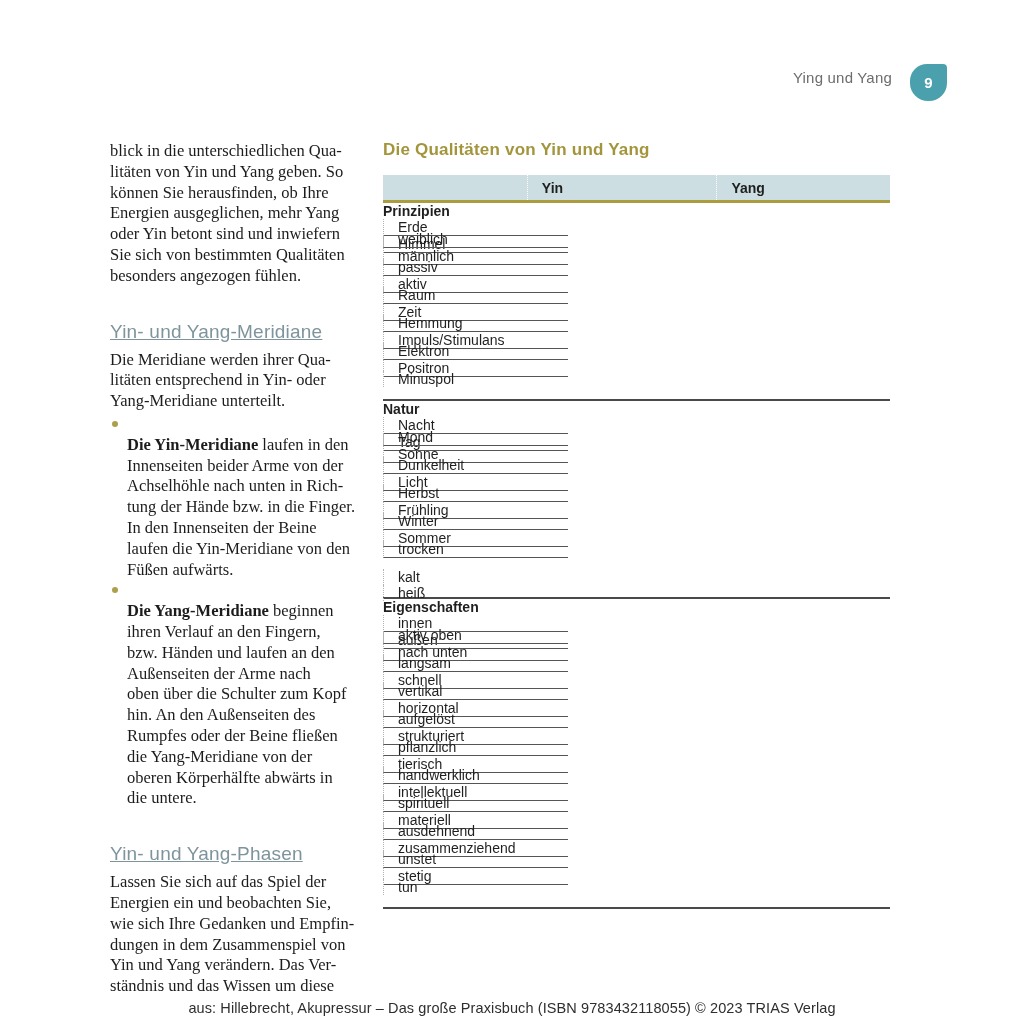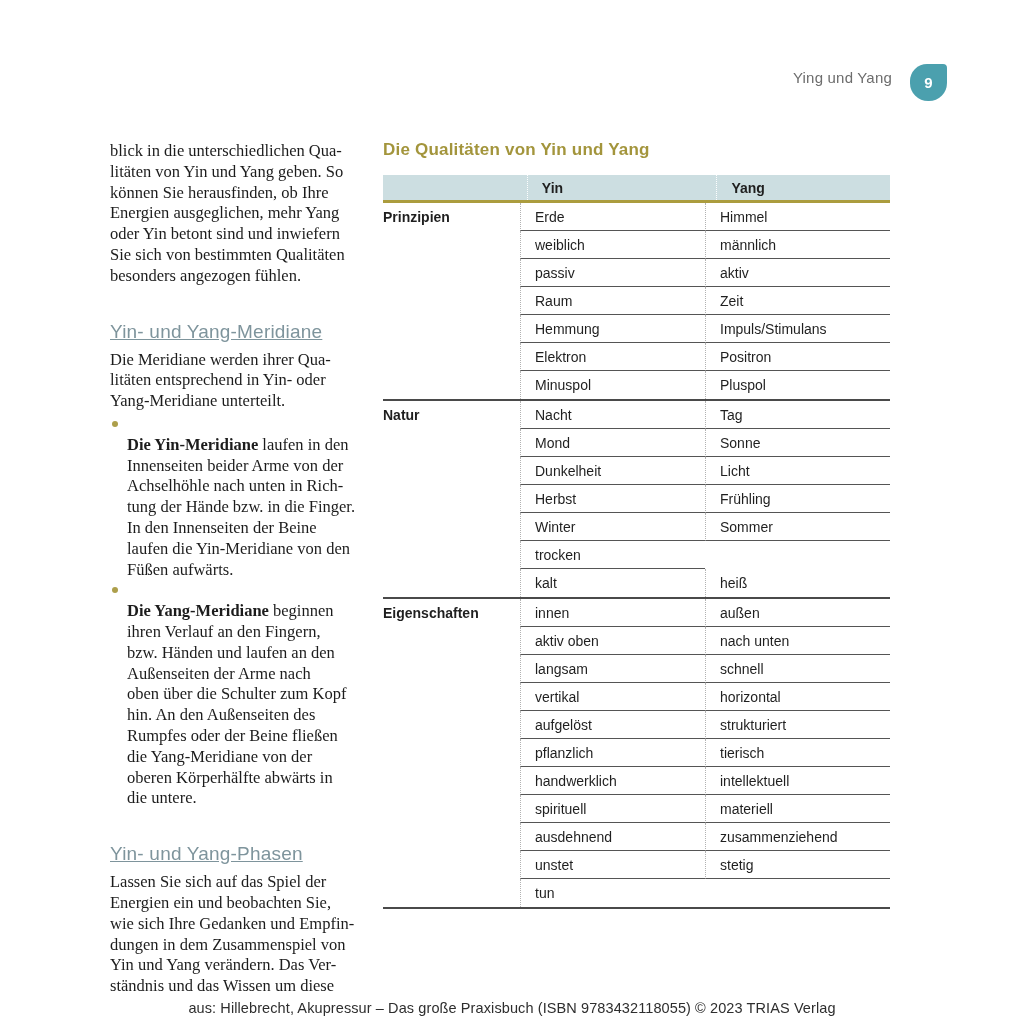--- a/index.html
+++ b/index.html
@@ -59,21 +59,21 @@
   .qtable { width:507px; font-size:14px; color:#1f1f1f; }
   .thead-row {
     display:flex; height:28px; background:#ccdee1;
     border-bottom:3px solid #ab9c3e;
     gap:16px;
   }
   .th-cell { display:flex; align-items:center; font-weight:700; }
   .th-cat { width:137px; }
   .th-yin, .th-yang { width:185px; padding-left:14px; border-left:1px dotted rgba(255,255,255,0.95); }
   .tgroup { border-bottom:2px solid #4a4a4a; }
-  .trow { display:flex; height:28px; }
+  .trow { display:flex; height:28px;flex-direction:column; }
   .td-cat {
     width:137px; display:flex; align-items:center;
     font-weight:700;
   }
   .td-yin, .td-yang {
     width:185px; padding-left:14px; display:flex; align-items:center;
     border-left:1px dotted #b2b2b2;
   }
   .trow:not(:last-child) .td-yin,
   .trow:not(:last-child) .td-yang { border-bottom:1px solid #555555; }
@@ -181,21 +181,20 @@
               <div class="td-yang">Impuls/Stimulans</div>
             </div>
             <div class="trow">
               <div class="td-cat"></div>
               <div class="td-yin">Elektron</div>
               <div class="td-yang">Positron</div>
             </div>
             <div class="trow">
               <div class="td-cat"></div>
               <div class="td-yin">Minuspol</div>
-              <div class="td-yang">Pluspol</div>
             </div>
           </div>
           <div class="tgroup">
             <div class="trow">
               <div class="td-cat">Natur</div>
               <div class="td-yin">Nacht</div>
               <div class="td-yang">Tag</div>
             </div>
             <div class="trow">
               <div class="td-cat"></div>

